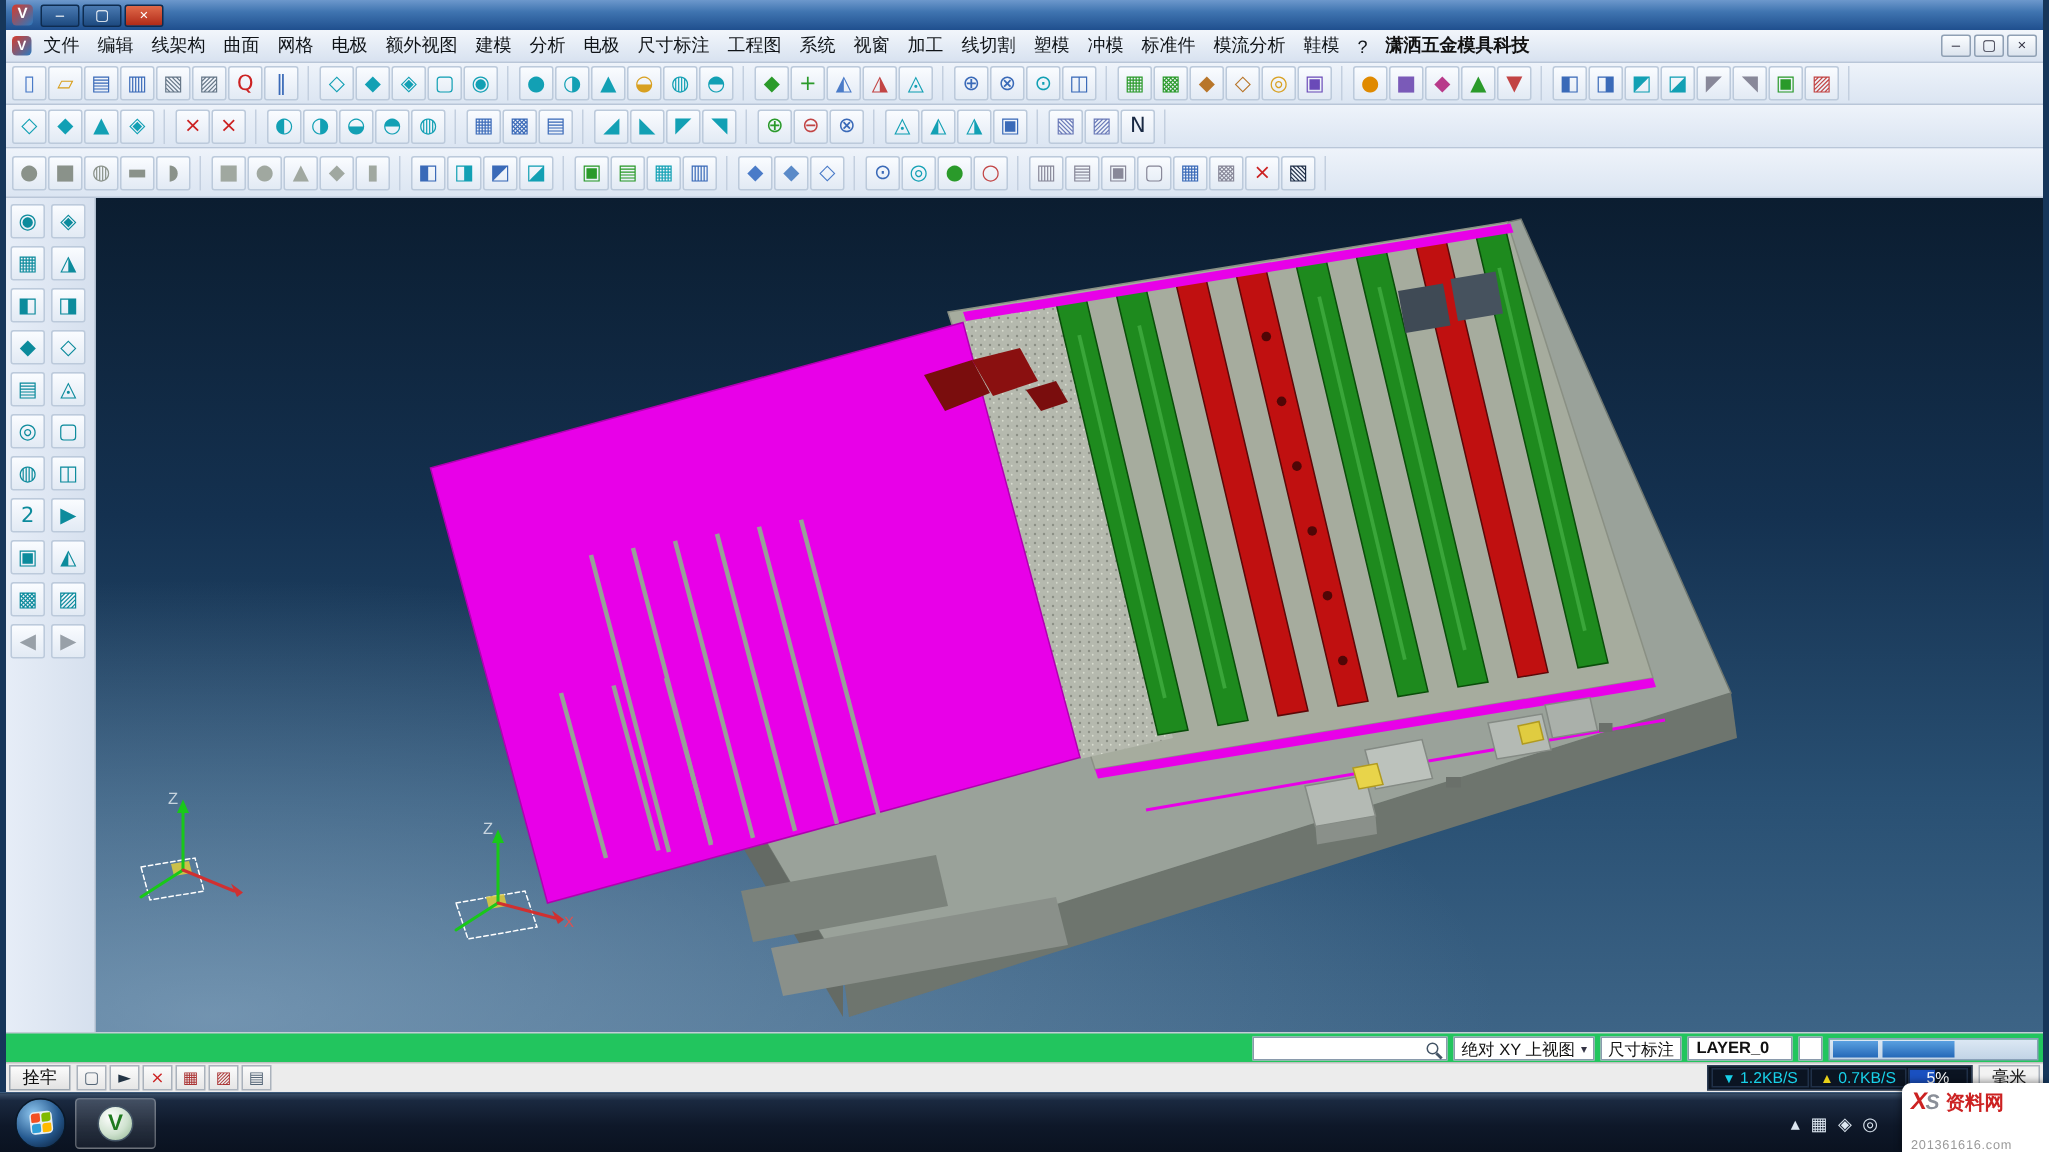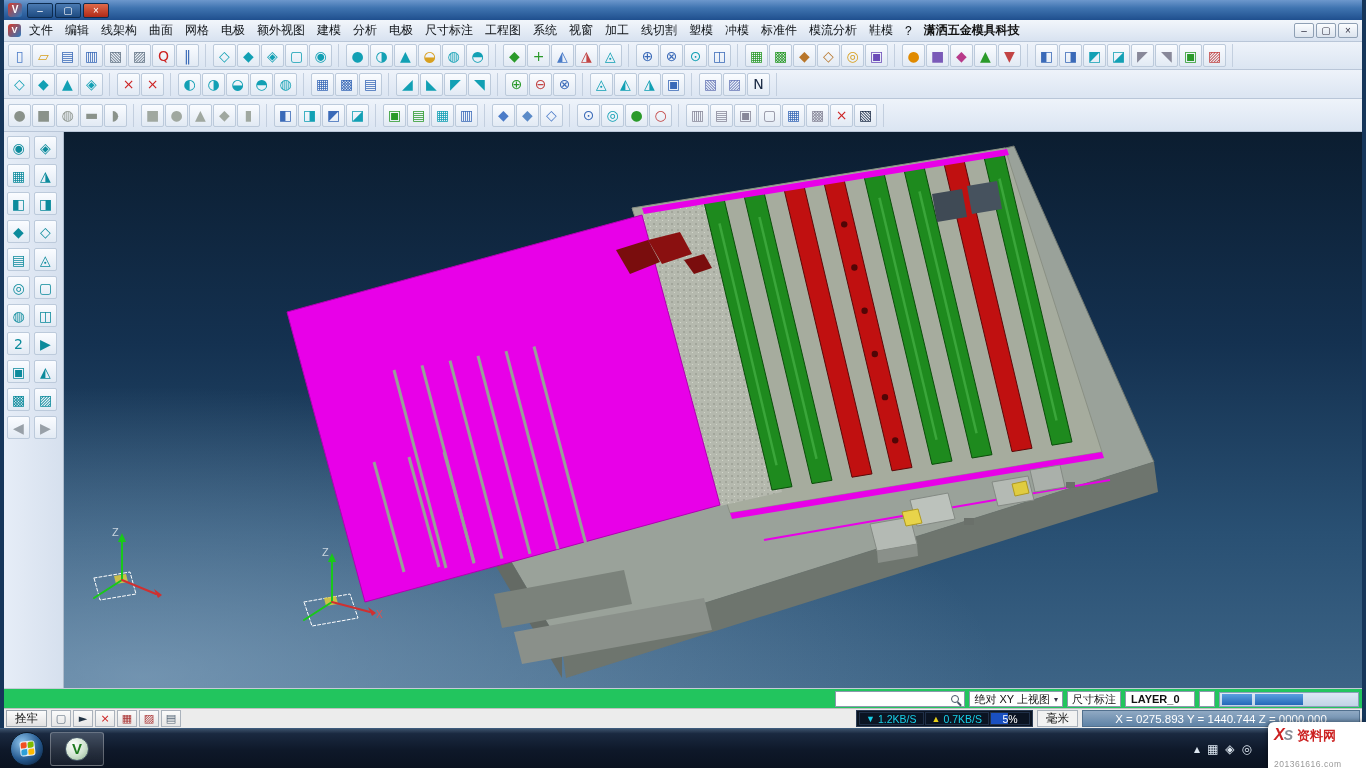--- a/index.html
+++ b/index.html
@@ -762,21 +762,20 @@
         <div class="spd">
             <span class="ar" style="color:#e8d018">▲</span>
             <span>0.7KB/S</span>
           </div>
         <div class="cpu">
             <div class="fill"></div>
             <span>5%</span>
           </div>
       </div>
       <div class="unitsbox">毫米</div>
-      <div class="coords">X = 0275.893 Y = 1440.744 Z = 0000.000</div>
     </div>
   </div>
 
   <div class="taskbar">
     <div class="orb">
       <div class="flag">
         <i style="background:#f25022"></i>
           <i style="background:#7fba00"></i>
           <i style="background:#2e9fd8"></i>
           <i style="background:#ffb900"></i>

